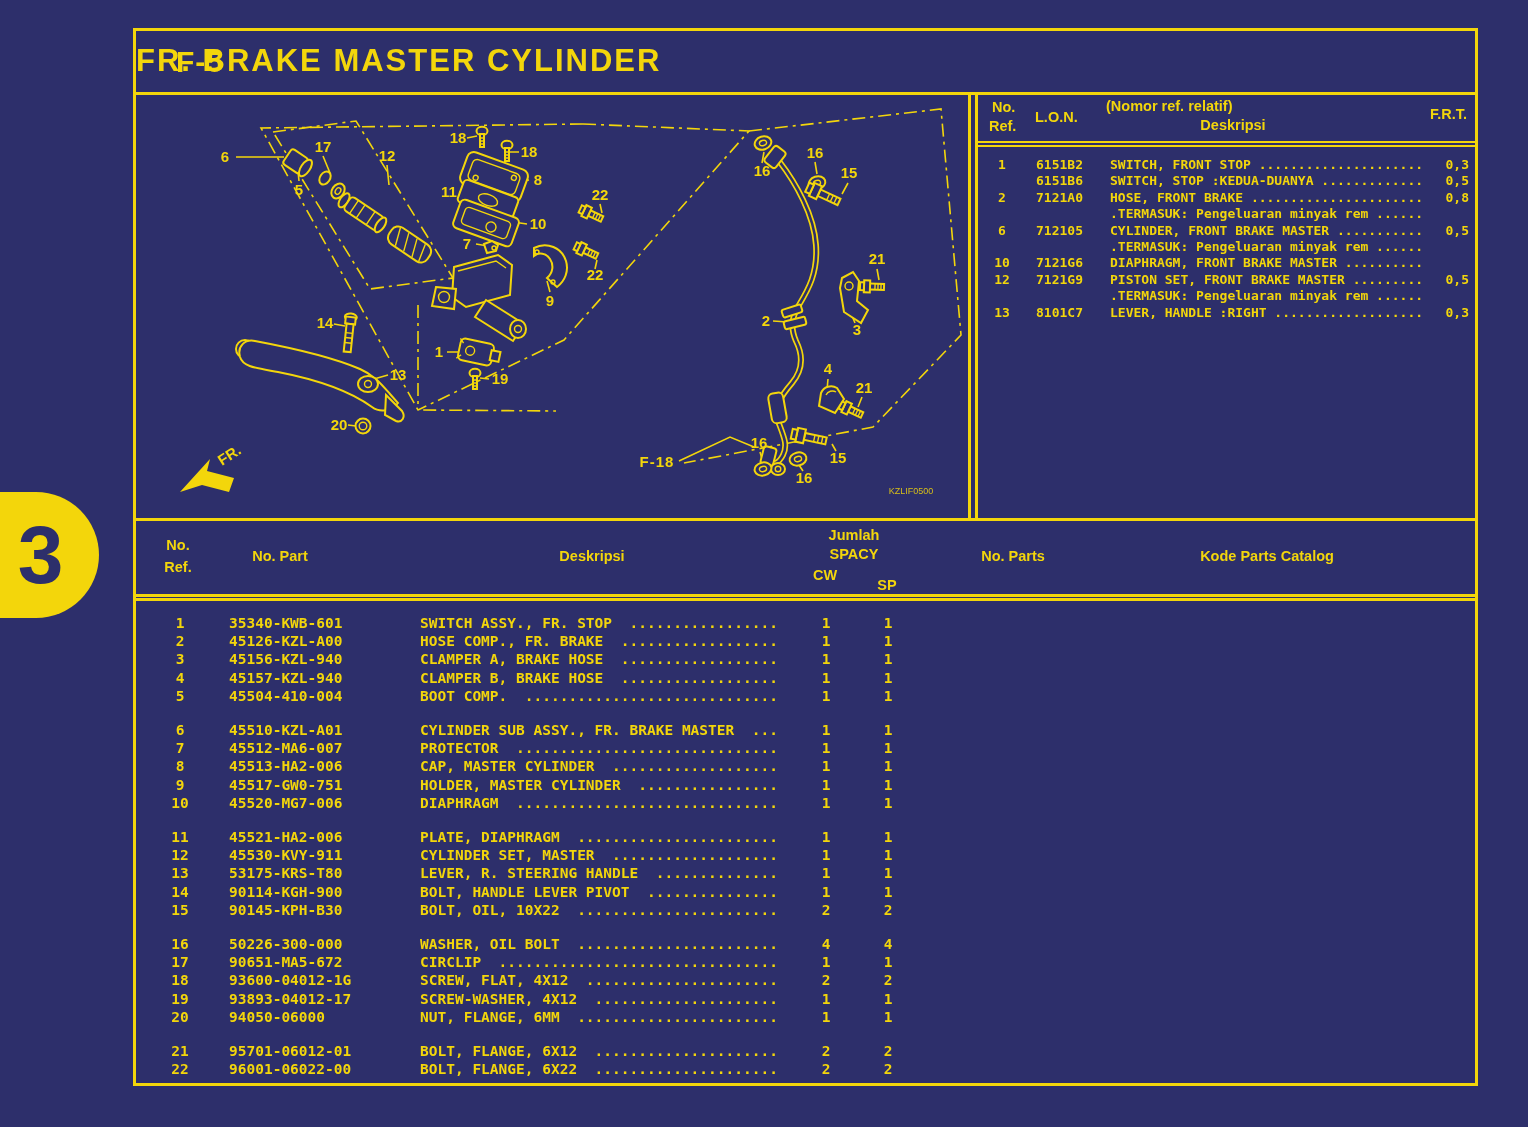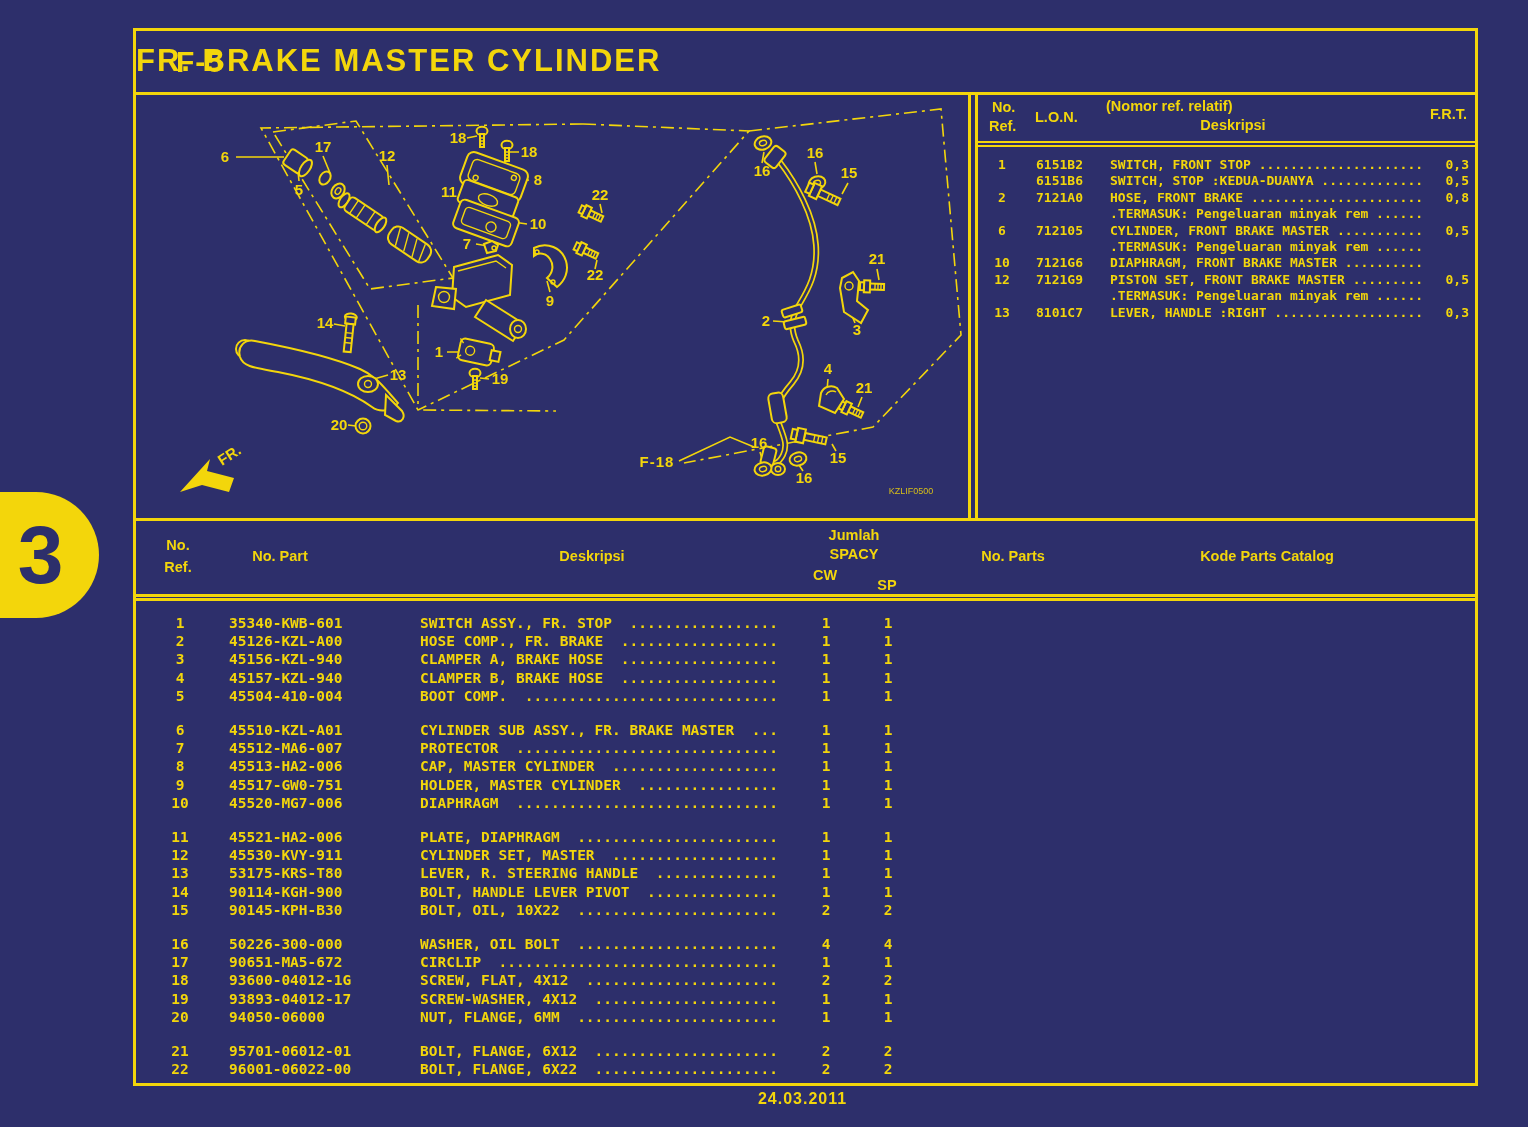--- a/index.html
+++ b/index.html
@@ -553,14 +553,13 @@
           <span class="pc-part">96001-06022-00</span>
           <span class="pc-desc">BOLT, FLANGE, 6X22  .....................</span>
           <span class="pc-cw">2</span>
           <span class="pc-sp">2</span>
           <span class="pc-rest"></span>
         </div>
       </div>
 
   </div>
 
-  <div class="date">24.03.2011</div>
 </div>
 
 </body></html>

